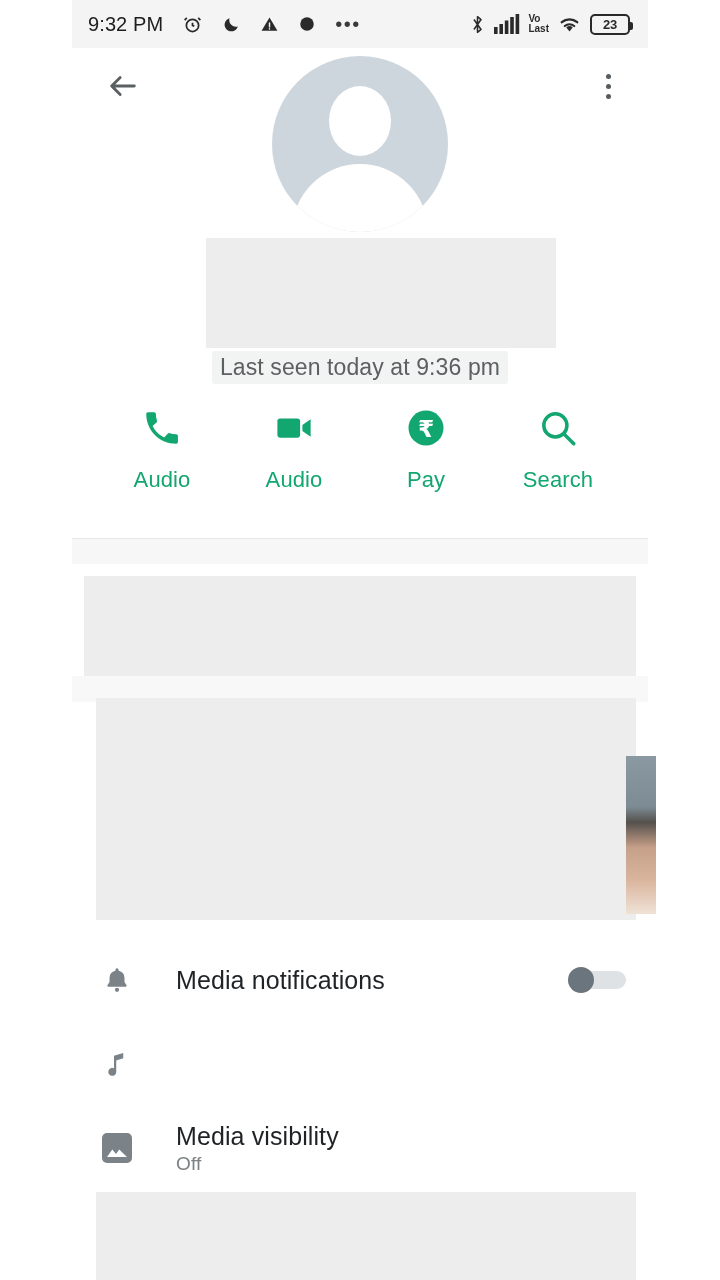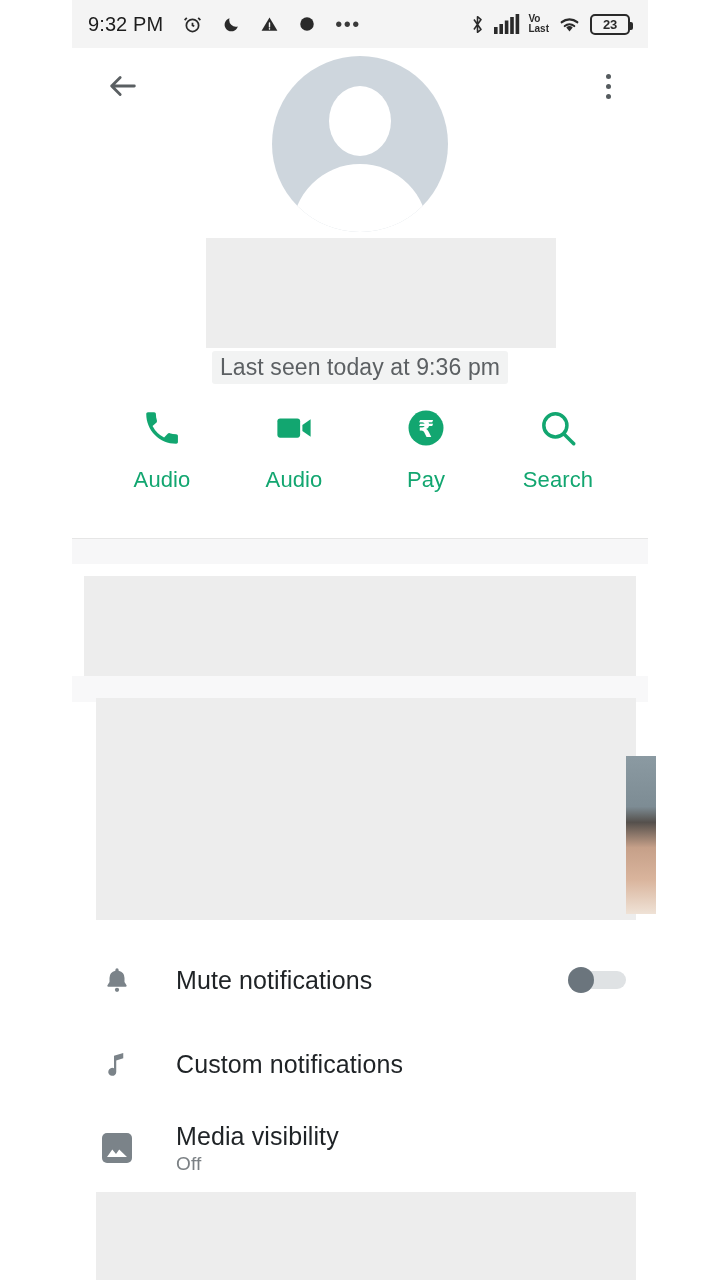--- a/index.html
+++ b/index.html
@@ -261,36 +261,33 @@
     <div class="settings">
 
       <div class="row">
         <span class="ico">
           <svg width="30" height="30" viewBox="0 0 24 24" fill="#7b8389">
             <path d="M12 2.6a1.3 1.3 0 0 1 1.3 1.3v.6a6 6 0 0 1 4.7 5.8v3.2l1.6 2.6c.3.5 0 1.2-.6 1.2H5c-.6 0-1-.7-.6-1.2L6 13.5v-3.2A6 6 0 0 1 10.7 4.5v-.6A1.3 1.3 0 0 1 12 2.6z"></path>
             <circle cx="12" cy="19.8" r="1.7"></circle>
           </svg>
         </span>
         <span class="txt">
-          <span class="title" style="display:block">Mute notifications</span>
+          <span class="title" style="display:block">Media notifications</span>
         </span>
         <span class="toggle">
           <span class="track"></span>
           <span class="knob"></span>
         </span>
       </div>
 
       <div class="row">
         <span class="ico">
           <svg width="30" height="30" viewBox="0 0 24 24" fill="#7b8389">
             <path d="M17 3.2 9.6 5.4v10a3.2 3.2 0 1 0 1.8 2.9V9.1l5.6-1.7z"></path>
           </svg>
-        </span>
-        <span class="txt">
-          <span class="title" style="display:block">Custom notifications</span>
         </span>
       </div>
 
       <div class="row">
         <span class="ico">
           <span class="media-ico">
             <svg width="20" height="11" viewBox="0 0 20 11" fill="#ffffff">
               <path d="M0 11 5.3 3.4 9 8l3.2-4.6L20 11z"></path>
             </svg>
           </span>

